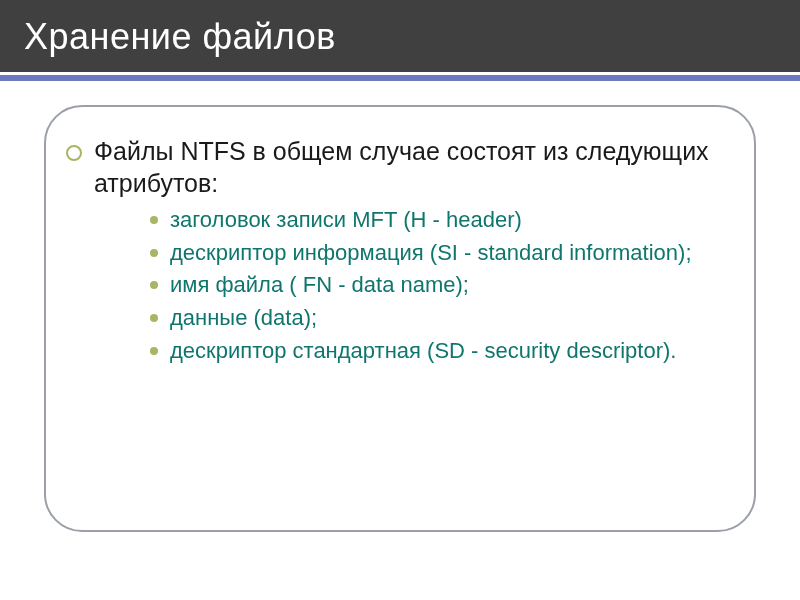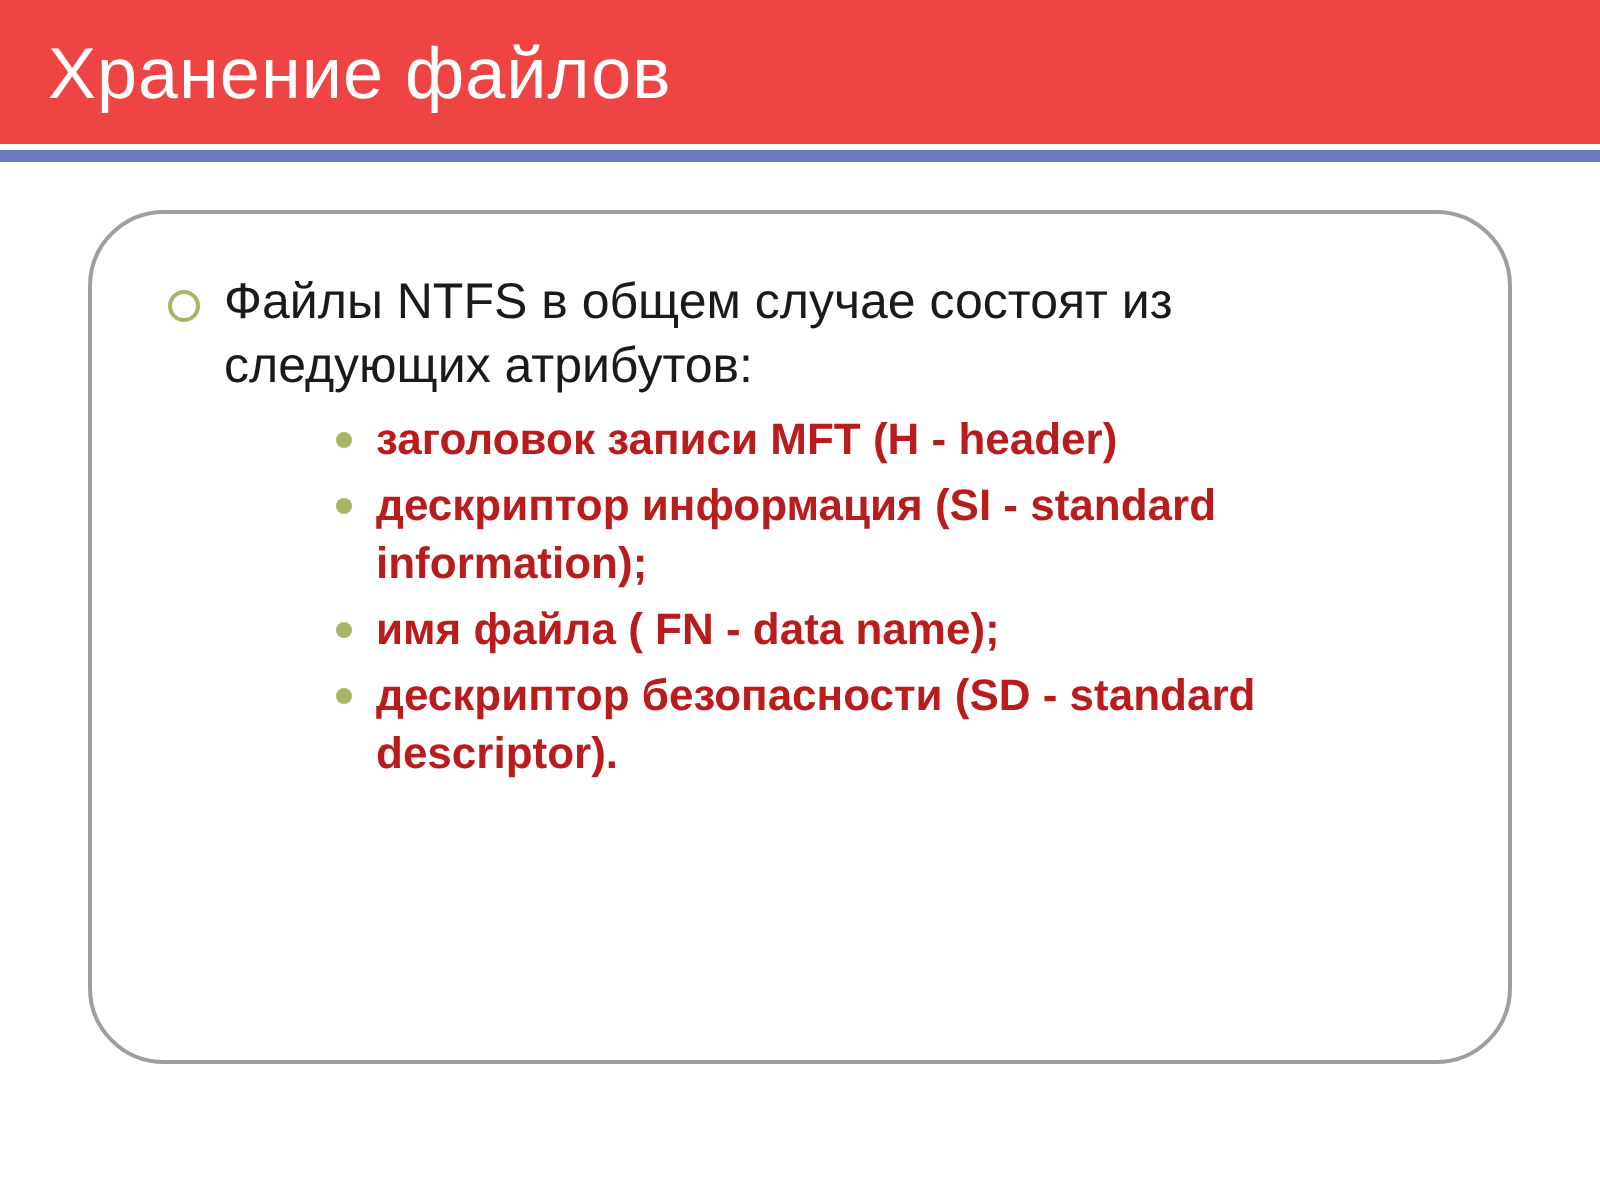--- a/index.html
+++ b/index.html
@@ -3,21 +3,21 @@
 <meta charset="utf-8">
 <style>
   * { margin: 0; padding: 0; box-sizing: border-box; }
   html, body { width: 800px; height: 600px; }
   body {
     font-family: Arial, "Helvetica Neue", sans-serif;
     background: #ffffff;
     position: relative;
   }
   .header-bar {
-    background: #ef4444;
+    background: #404040;
     width: 100%;
     padding: 16px 0 14px 24px;
     border-bottom: 3px solid #ffffff;
     box-shadow: 0 3px 0 #6d79bf;
   }
   .header-bar h1 {
     color: #ffffff;
     font-size: 36px;
     font-weight: 400;
     letter-spacing: 0.5px;
@@ -31,21 +31,21 @@
     position: absolute;
     top: 105px;
     left: 44px;
     right: 44px;
     bottom: 68px;
   }
   .content-box {
     border: 2px solid #9aa0a6;
     border-radius: 38px;
     height: 100%;
-    padding: 28px 40px 28px 40px;
+    padding: 28px 40px 28px 22px;
   }
   ul.top-list {
     list-style: none;
   }
   ul.top-list > li {
     position: relative;
     padding-left: 26px;
     font-size: 25px;
     line-height: 1.28;
     color: #1a1a1a;
@@ -64,23 +64,22 @@
   }
   ul.sub-list {
     list-style: none;
     margin-top: 6px;
   }
   ul.sub-list > li {
     position: relative;
     padding-left: 76px;
     font-size: 22px;
     line-height: 1.35;
-    color: #b91c1c;
+    color: #0f766e;
     margin-bottom: 3px;
-    font-weight: bold;
   }
   ul.sub-list > li::before {
     content: "";
     position: absolute;
     left: 56px;
     top: 11px;
     width: 8px;
     height: 8px;
     background: #aab465;
     border-radius: 50%;
@@ -96,18 +95,19 @@
 
 <div class="content-wrap">
   <div class="content-box">
     <ul class="top-list">
       <li>
         <span>Файлы NTFS в общем случае состоят из следующих атрибутов:</span>
         <ul class="sub-list">
           <li>заголовок записи MFT (H - header)</li>
           <li>дескриптор информация (SI - standard information);</li>
           <li>имя файла ( FN - data name);</li>
-          <li>дескриптор безопасности (SD - standard descriptor).</li>
+          <li>данные (data);</li>
+          <li>дескриптор стандартная (SD - security descriptor).</li>
         </ul>
       </li>
     </ul>
   </div>
 </div>
 
 </body></html>

